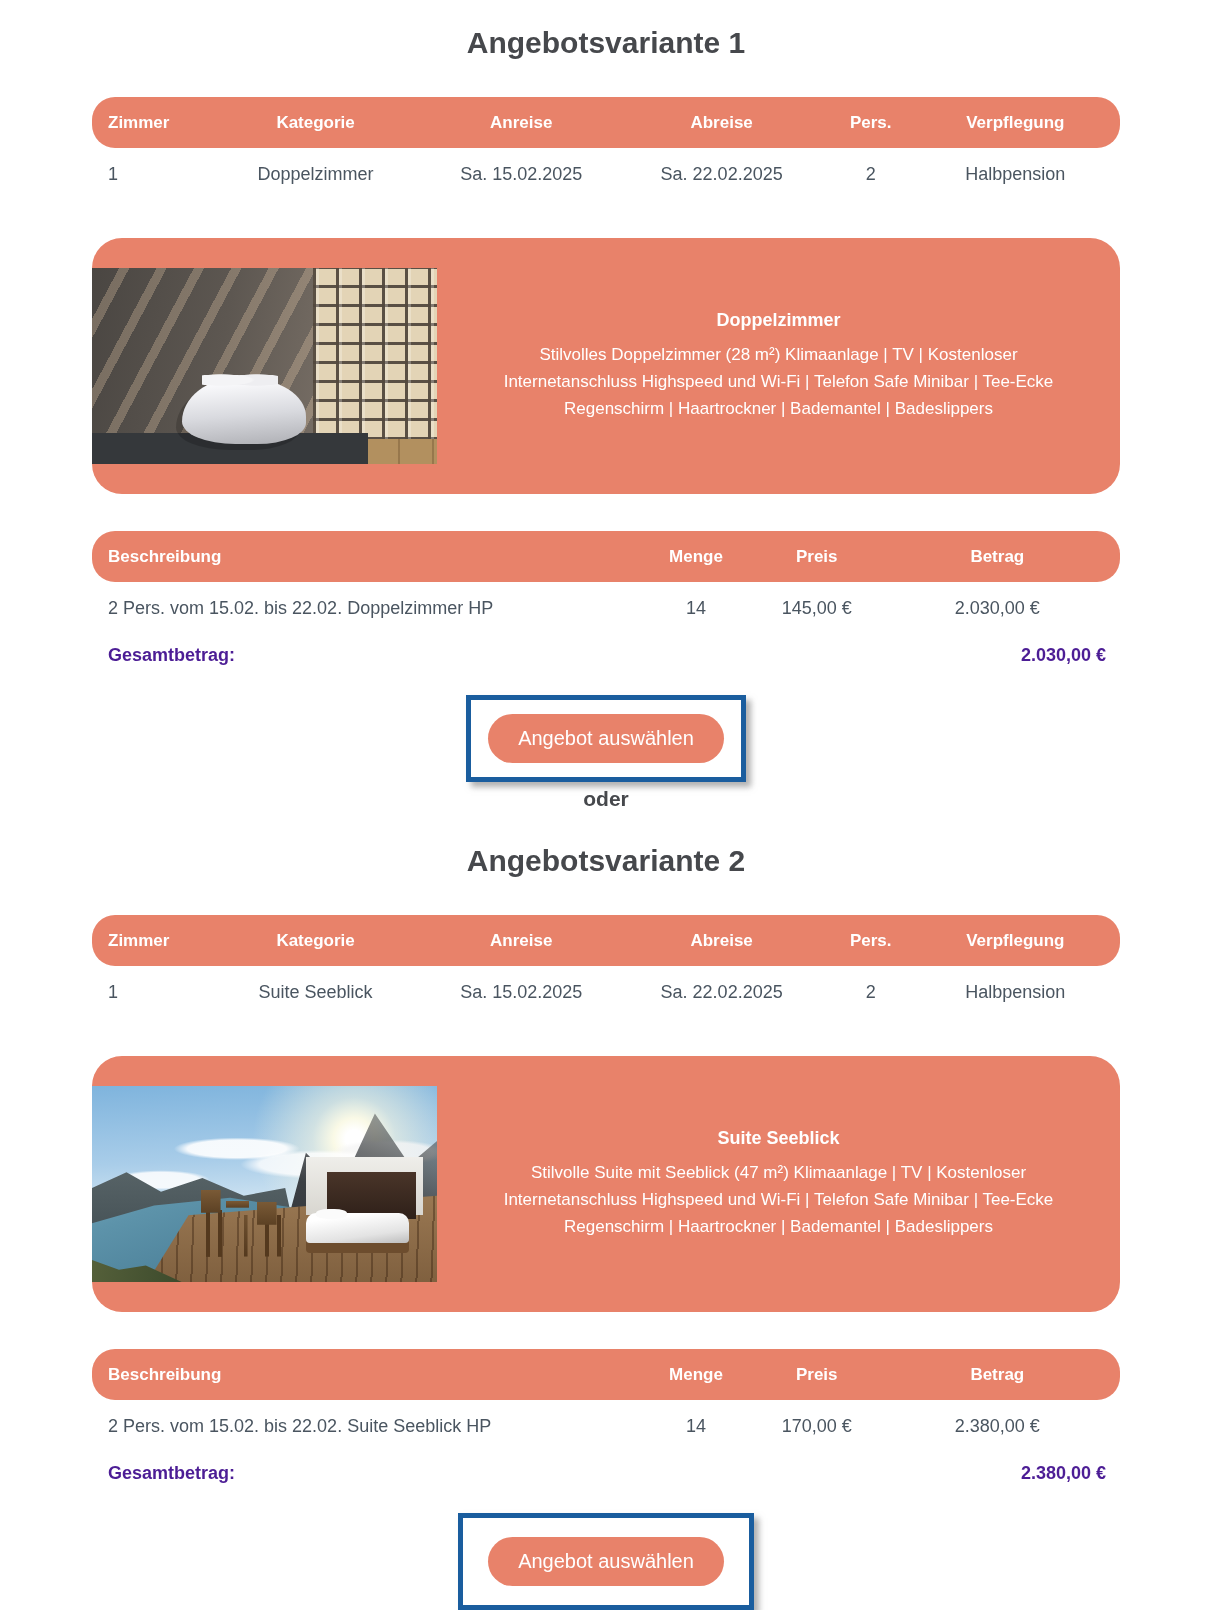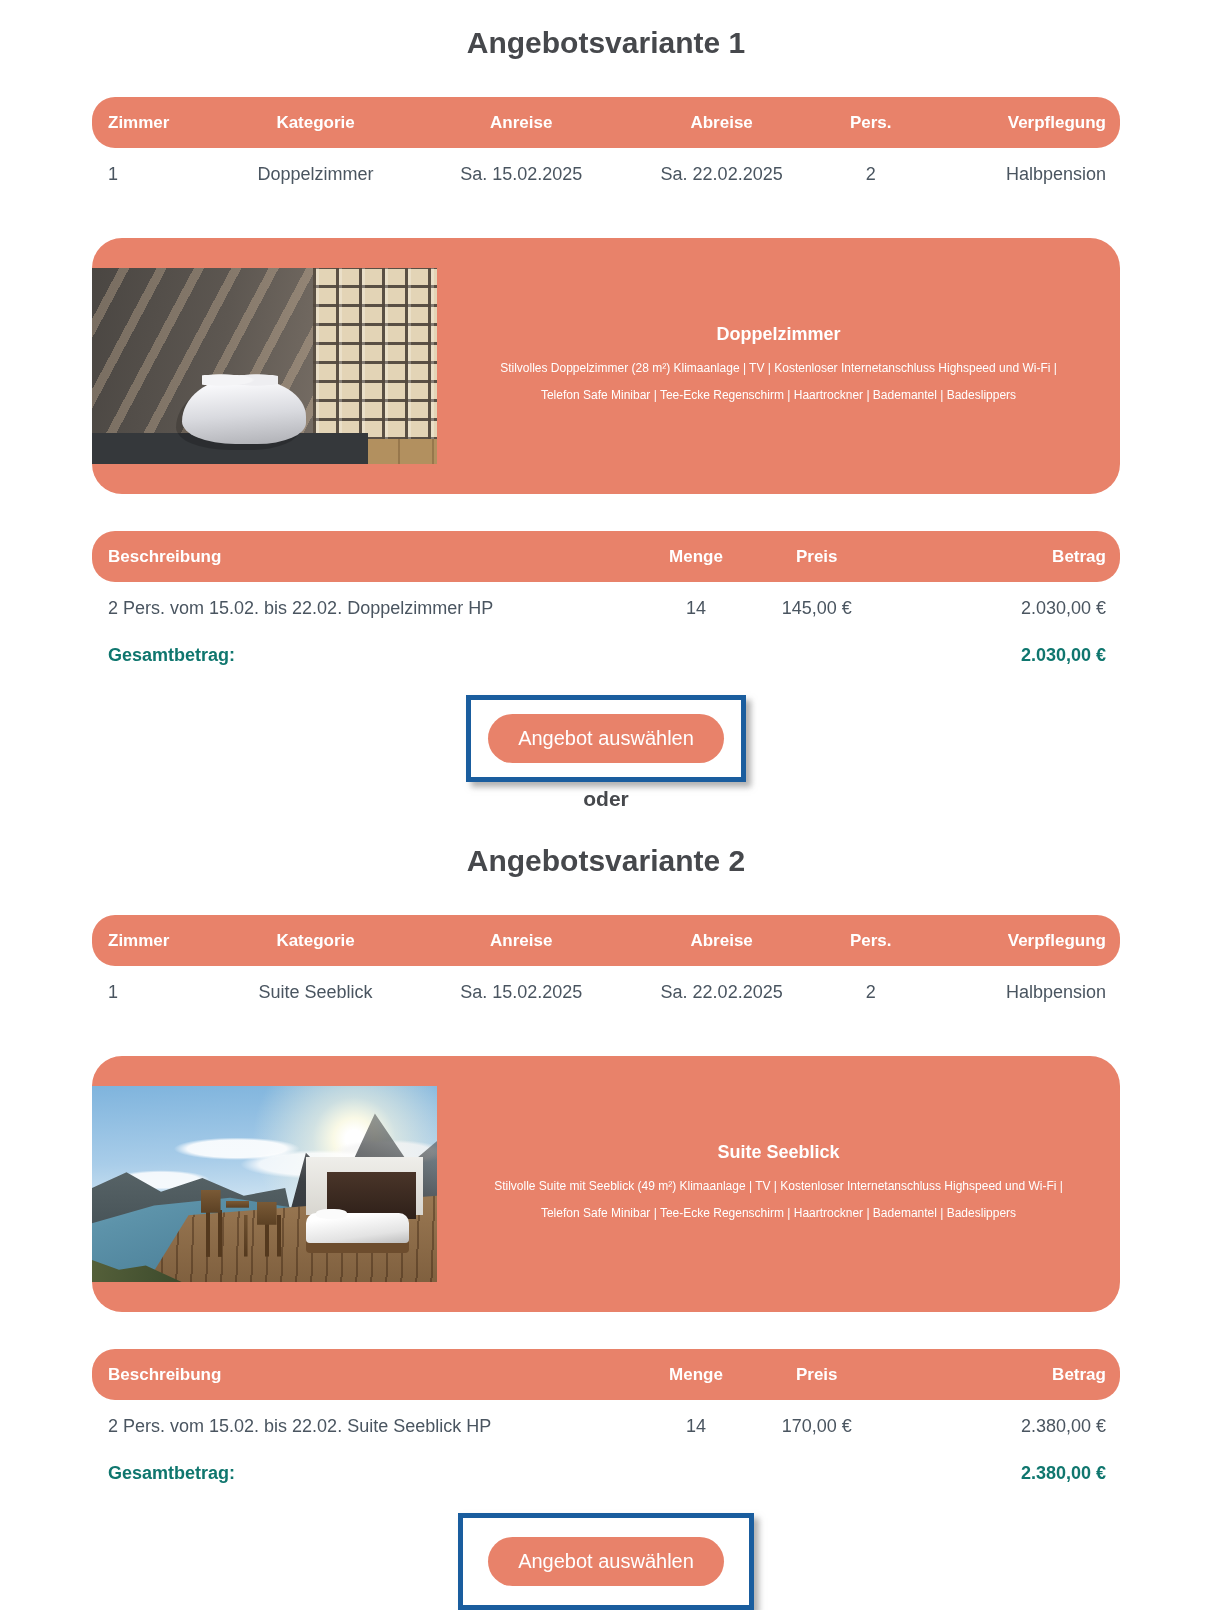--- a/index.html
+++ b/index.html
@@ -28,21 +28,21 @@
     display: grid;
     align-items: center;
     color: #ffffff;
     font-weight: 700;
     font-size: 17px;
   }
   .room-grid  { grid-template-columns: 12% 19.5% 20.5% 18.5% 10.5% 19%; }
   .price-grid { grid-template-columns: 54% 9.5% 14% 22.5%; }
   .al { text-align: left;  padding-left: 16px; }
   .ac { text-align: center; }
-  .ar { text-align: right; padding-right: 14px; }
+  .ar { text-align: center; padding-right: 14px; }
 
   .data-row {
     display: grid;
     padding: 16px 0 12px;
     font-size: 18px;
     color: #4a5560;
   }
 
   
   .card {
@@ -56,21 +56,21 @@
   }
   .photo {
     width: 345px; height: 196px;
     flex: none;
     position: relative;
     overflow: hidden;
   }
   .photo div { position: absolute; }
   .card-text { flex: 1; text-align: center; color: #fff; padding: 0 45px; }
   .card-title { font-size: 18px; font-weight: 700; margin-bottom: 10px; }
-  .card-desc { font-size: 12px; line-height: 27px; max-width: 600px; margin: 0 auto; }
+  .card-desc { font-size: 17px; line-height: 27px; max-width: 600px; margin: 0 auto; }
 
   
   .p1-wall { inset: 0; background: linear-gradient(100deg,#4a4642 0%,#5d5751 38%,#6e665e 58%,#7c7269 75%); }
   .p1-streaks {
     inset: 0 34% 12% 0;
     background: repeating-linear-gradient(118deg, rgba(240,210,175,0) 0 24px, rgba(240,210,175,.28) 24px 33px);
   }
   .p1-window {
     top: 0; right: 0; bottom: 12%; width: 36%;
     background-color: #e3d4b6;
@@ -159,21 +159,21 @@
     clip-path: polygon(0 20%, 30% 55%, 60% 40%, 100% 100%, 0 100%);
   }
 
   
   .total-row {
     display: flex;
     justify-content: space-between;
     padding: 14px 0 0;
     font-size: 18px;
     font-weight: 700;
-    color: #0f766e;
+    color: #4c1d95;
   }
   .btn-zone { text-align: center; margin-top: 29px; }
   .hl-box {
     display: inline-block;
     border: 5px solid #1a5d9e;
     background: #fff;
     padding: 14px 17px;
     box-shadow: 5px 5px 6px rgba(125,125,125,.6);
   }
   .hl-box.lg { padding: 19px 25px; }
@@ -294,21 +294,21 @@
         <div class="p2-deck"></div>
         <div class="p2-wallpanel"></div>
         <div class="p2-headboard"></div>
         <div class="p2-bed"></div>
         <div class="p2-pillow"></div>
         <div class="p2-furniture"></div>
         <div class="p2-grass"></div>
       </div>
       <div class="card-text">
         <div class="card-title">Suite Seeblick</div>
-        <div class="card-desc">Stilvolle Suite mit Seeblick (49 m²) Klimaanlage | TV | Kostenloser Internetanschluss Highspeed und Wi-Fi | Telefon Safe Minibar | Tee-Ecke Regenschirm | Haartrockner | Bademantel | Badeslippers</div>
+        <div class="card-desc">Stilvolle Suite mit Seeblick (47 m²) Klimaanlage | TV | Kostenloser Internetanschluss Highspeed und Wi-Fi | Telefon Safe Minibar | Tee-Ecke Regenschirm | Haartrockner | Bademantel | Badeslippers</div>
       </div>
     </div>
 
     <div class="bar price-grid">
       <span class="al">Beschreibung</span>
       <span class="ac">Menge</span>
       <span class="ac">Preis</span>
       <span class="ar">Betrag</span>
     </div>
     <div class="data-row price-grid">

